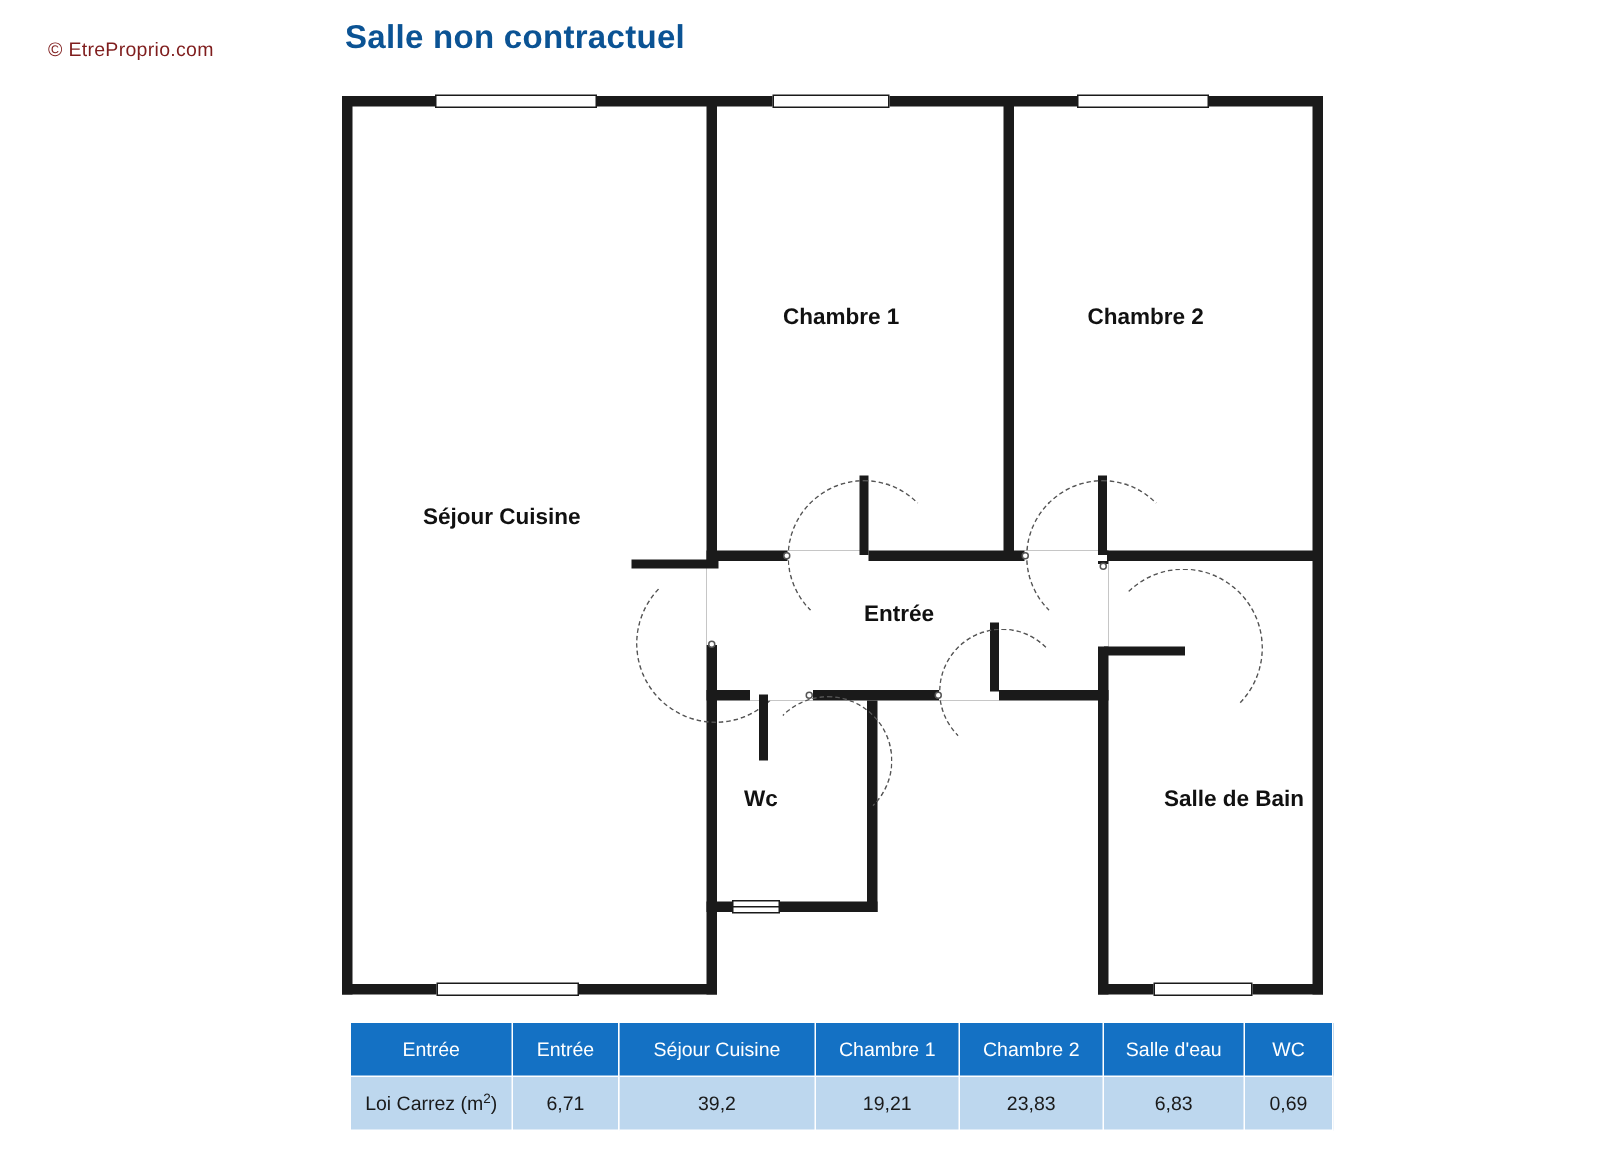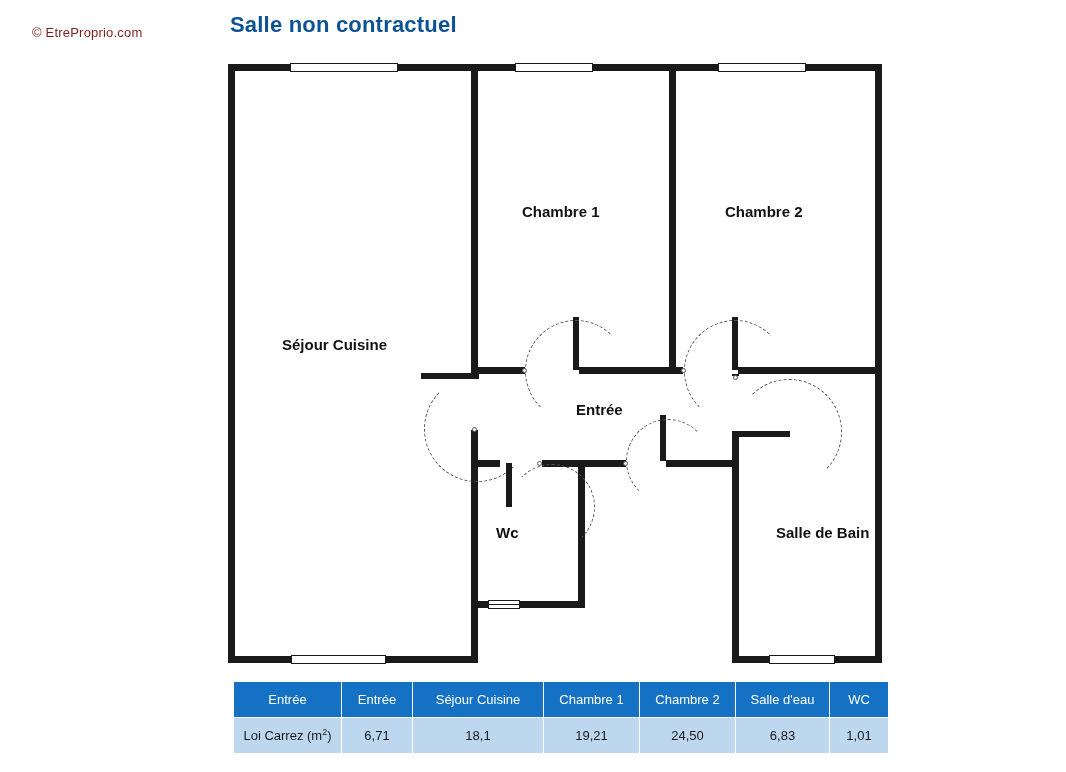--- a/index.html
+++ b/index.html
@@ -220,20 +220,20 @@
       <td class="col-ch1">Chambre 1</td>
       <td class="col-ch2">Chambre 2</td>
       <td class="col-sde">Salle d'eau</td>
       <td class="col-wc">WC</td>
     </tr>
   </thead>
   <tbody>
     <tr>
       <td><span>Loi Carrez (m</span><sup>2</sup><span>)</span></td>
       <td>6,71</td>
-      <td>18,1</td>
+      <td>39,2</td>
       <td>19,21</td>
-      <td>24,50</td>
+      <td>23,83</td>
       <td>6,83</td>
-      <td>1,01</td>
+      <td>0,69</td>
     </tr>
   </tbody>
 </table>
 
 </body></html>

